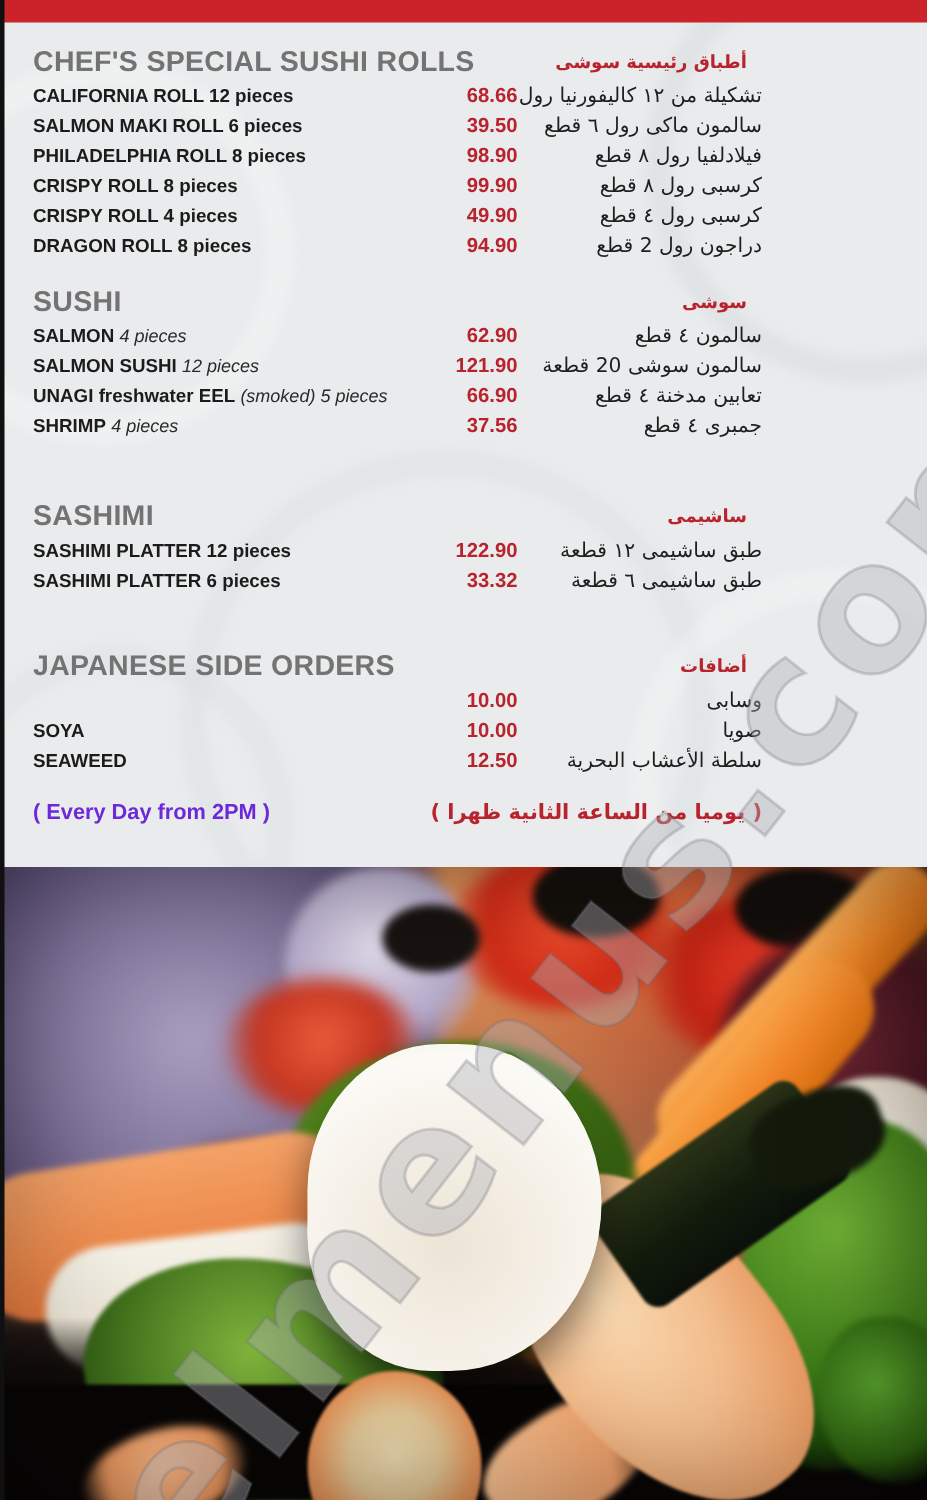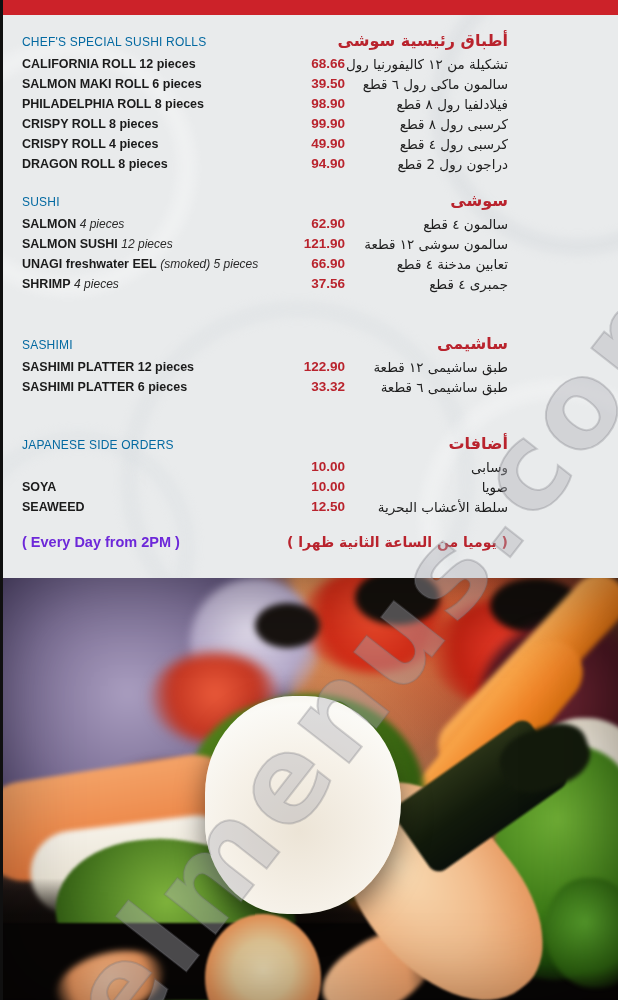--- a/index.html
+++ b/index.html
@@ -19,22 +19,22 @@
   .swirl{position:absolute;border-radius:50%;border:18px solid rgba(255,255,255,0.55);filter:blur(4px);opacity:.5;z-index:1;}
   .swirl.s1{left:-60px;top:40px;width:220px;height:220px;}
   .swirl.s2{left:430px;top:-40px;width:260px;height:260px;border-color:rgba(210,214,218,.7);}
   .swirl.s3{left:120px;top:300px;width:320px;height:320px;border-color:rgba(214,218,222,.6);}
   .swirl.s4{left:420px;top:380px;width:240px;height:240px;border-color:rgba(255,255,255,.5);}
   .swirl.s5{left:-40px;top:430px;width:200px;height:200px;border-color:rgba(214,218,222,.55);}
 
   
   .section{position:absolute;left:0;width:618px;z-index:10;}
   .sec-head{position:relative;height:24px;}
-  .h-en{position:absolute;left:22px;top:0;line-height:24px;font-size:12px;font-weight:normal;color:#0369a1;letter-spacing:.2px;white-space:nowrap;}
-  .h-ar{position:absolute;left:350px;top:-2px;width:158px;line-height:26px;text-align:right;direction:rtl;font-size:16px;font-weight:bold;color:#b9232d;font-family:"DejaVu Sans",sans-serif;white-space:nowrap;}
+  .h-en{position:absolute;left:22px;top:0;line-height:24px;font-size:19px;font-weight:bold;color:#737373;letter-spacing:.2px;white-space:nowrap;}
+  .h-ar{position:absolute;left:340px;top:-2px;width:158px;line-height:26px;text-align:right;direction:rtl;font-size:12px;font-weight:bold;color:#b9232d;font-family:"DejaVu Sans",sans-serif;white-space:nowrap;}
   .row{position:relative;height:20px;}
   .nm{position:absolute;left:22px;top:0;line-height:20px;font-size:12.5px;font-weight:bold;color:#1b1b1b;white-space:nowrap;}
   .nm .note{font-weight:normal;font-style:italic;font-size:12px;color:#2a2a2a;}
   .pr{position:absolute;left:250px;top:0;width:95px;line-height:20px;text-align:right;font-size:13.5px;font-weight:bold;color:#b9232d;}
   .ar{position:absolute;left:350px;top:0;width:158px;line-height:20px;text-align:right;direction:rtl;font-size:13.5px;color:#1e1e1e;font-family:"DejaVu Sans",sans-serif;white-space:nowrap;}
   .footnote{position:absolute;top:531px;left:0;width:618px;height:22px;z-index:10;}
   .fn-en{position:absolute;left:22px;line-height:22px;font-size:14.5px;font-weight:bold;color:#6d28d9;white-space:nowrap;}
   .fn-ar{position:absolute;left:300px;width:208px;line-height:22px;text-align:right;direction:rtl;font-size:14px;font-weight:bold;color:#b9232d;font-family:"DejaVu Sans",sans-serif;white-space:nowrap;}
 
   
@@ -175,21 +175,21 @@
     <span class="h-ar">سوشى</span>
   </div>
   <div class="row">
     <span class="nm"><b>SALMON</b> <i class="note">4 pieces</i></span>
     <span class="pr">62.90</span>
     <span class="ar">سالمون ٤ قطع</span>
   </div>
   <div class="row">
     <span class="nm"><b>SALMON SUSHI</b> <i class="note">12 pieces</i></span>
     <span class="pr">121.90</span>
-    <span class="ar">سالمون سوشى ١٢ قطعة</span>
+    <span class="ar">سالمون سوشى 20 قطعة</span>
   </div>
   <div class="row">
     <span class="nm"><b>UNAGI freshwater EEL</b> <i class="note">(smoked) 5 pieces</i></span>
     <span class="pr">66.90</span>
     <span class="ar">تعابين مدخنة ٤ قطع</span>
   </div>
   <div class="row">
     <span class="nm"><b>SHRIMP</b> <i class="note">4 pieces</i></span>
     <span class="pr">37.56</span>
     <span class="ar">جمبرى ٤ قطع</span>

